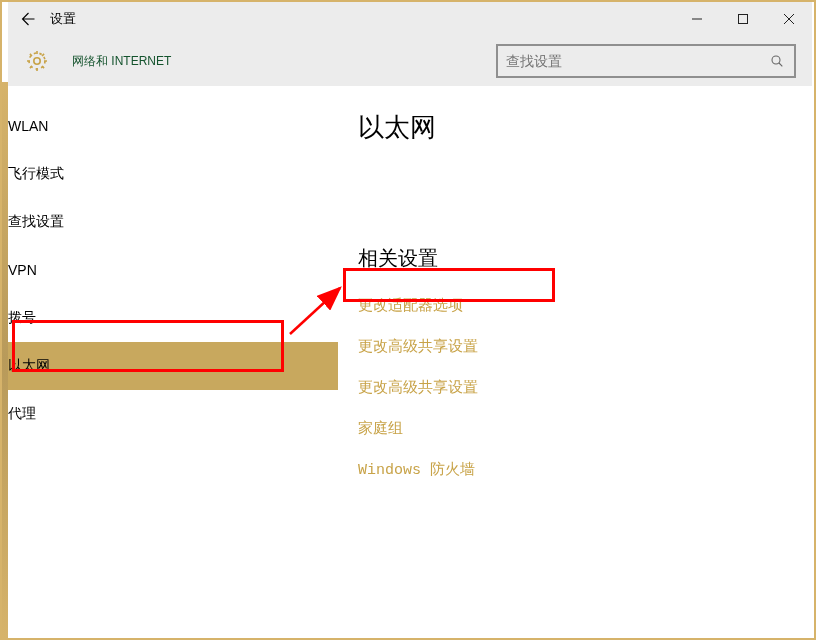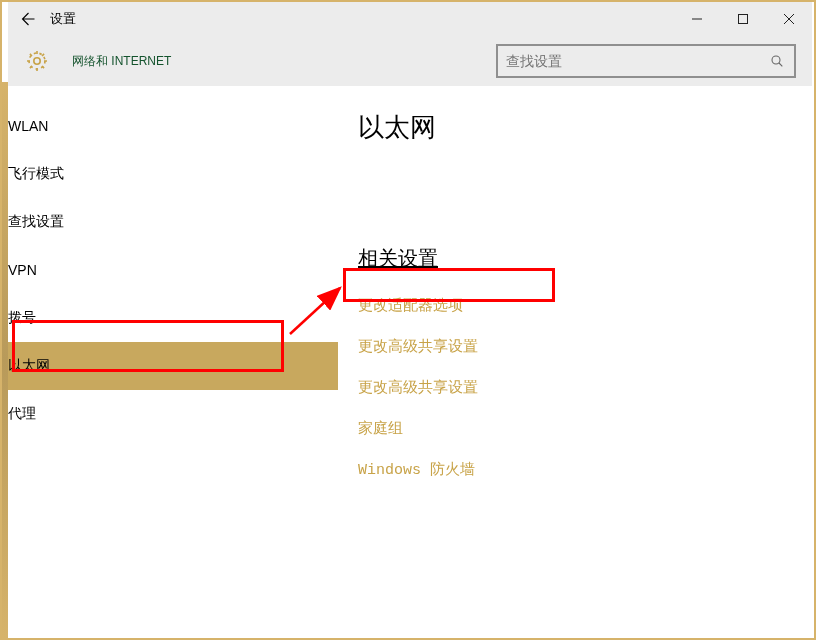--- a/index.html
+++ b/index.html
@@ -27,21 +27,21 @@
   .body { flex:1; display:flex; background:#fff; }
 
   
   .sidebar { width: 330px; background:#fff; padding-top: 16px; }
   .side-item { height: 48px; display:flex; align-items:center; font-size: 14px; color:#000; }
   .side-item.selected { background:#c8a85e; }
 
   
   .main { flex:1; padding: 24px 20px; }
   .page-h1 { font-size: 26px; font-weight: 400; color:#000; margin-bottom: 100px; }
-  .section-h { font-size: 20px; font-weight: 400; color:#000; margin-bottom: 24px; text-decoration: underline; }
+  .section-h { font-size: 20px; font-weight: 400; color:#000; margin-bottom: 24px; }
   .link-item { font-size: 15px; color:#c8a348; margin-bottom: 22px; cursor:pointer;font-family:Liberation Mono, monospace; }
 
   
   .anno { position:absolute; border:3px solid #ff0000; pointer-events:none; }
   .anno-side { left: 10px; top: 318px; width: 272px; height: 52px; }
   .anno-link { left: 341px; top: 266px; width: 212px; height: 34px; }
   .arrow { position:absolute; left: 286px; top: 280px; pointer-events:none; }
 </style>
 </head>
 <body>

